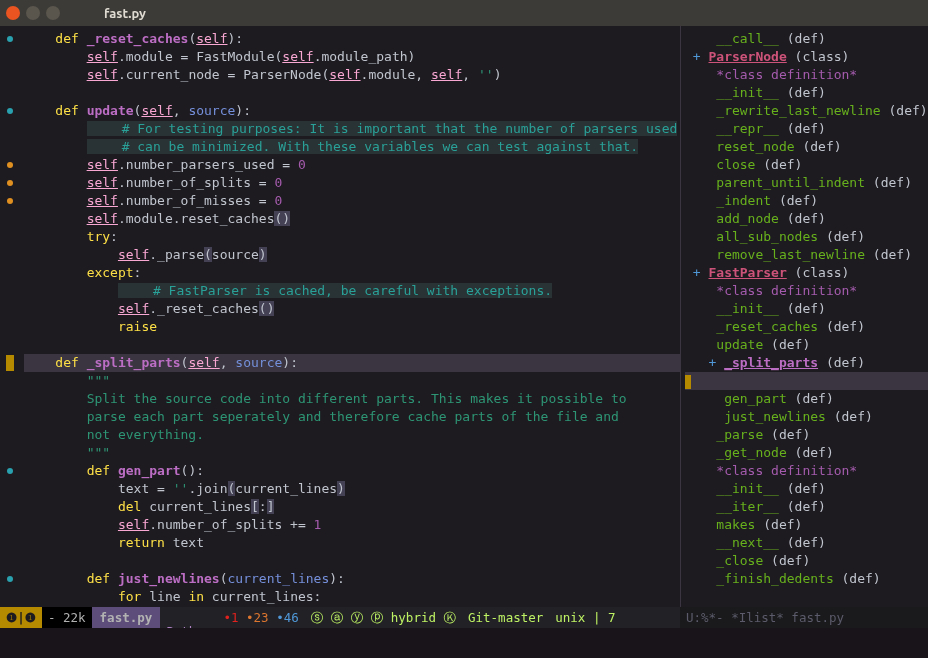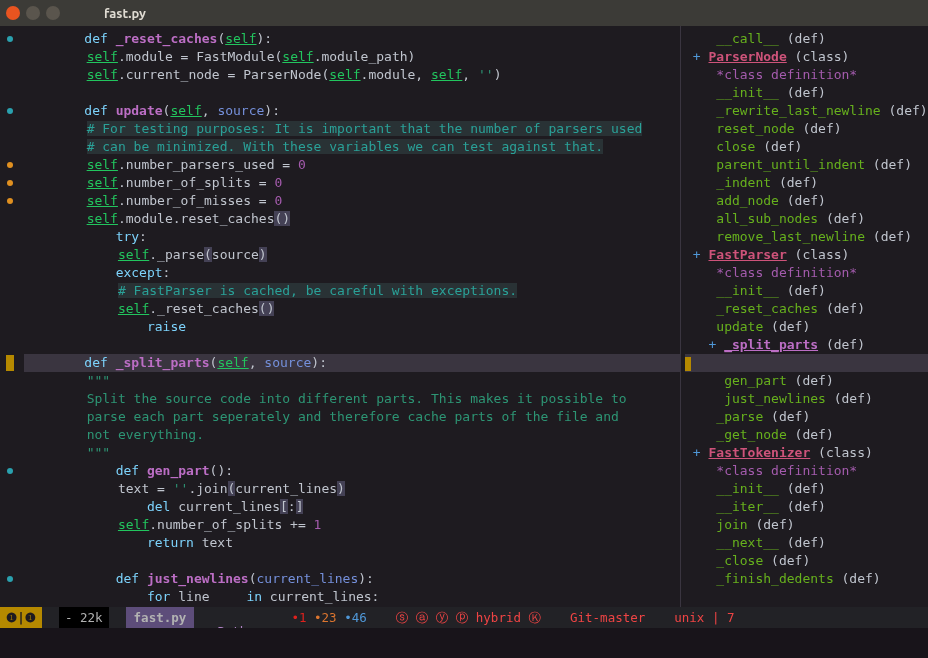--- a/index.html
+++ b/index.html
@@ -67,27 +67,27 @@
 .gutter .dot-orange { background: #e09020; }
 .gutter .line { height: 18px; display:flex; align-items:center; justify-content:center; }
 .code {
   flex: 1;
   padding: 4px 0 0 4px;
   white-space: pre;
   color: #c0c5ce;
 }
 .code .row { height: 18px; }
 .hl-row { background: #3a3540; }
-.kw { color: #7dd3fc; margin-left: 29px; }
+.kw { color: #fde047; }
 .fn { color: #bc6ec5; font-weight: bold; }
-.self { color: #22c55e; text-decoration: underline; text-align: right; }
+.self { color: #f9a8d4; text-decoration: underline; text-align: right; }
 .param { color: #7590db; }
 .str { color: #2d9574; }
 .num { color: #a45bad; }
-.cmt { color: #2aa198; background: #293235; }
+.cmt { color: #2aa198; background: #293235; padding-left: 35px; }
 .paren-hl { background: #444155; }
 .sidebar {
   width: 248px;
   background: #1e1b20;
   border-left: 1px solid #3a3540;
   padding: 4px 0 0 4px;
   overflow: hidden;
 }
 .side-row { height: 18px; white-space: pre; }
 .side-hl { background: #3a3540; }
@@ -103,39 +103,38 @@
   display: flex;
   font-size: 12.5px;
   line-height: 21px;
 }
 .ml-left {
   flex: 1;
   background: #222226;
   display: flex;
   align-items: center;
   overflow: hidden;
-  gap: 17px;
 }
 .ml-right {
   width: 248px;
   background: #1a1a1c;
   color: #5b5b6b;
   padding-left: 6px;
   display: flex;
   align-items: center;
 }
 .ml-seg { padding: 0 6px; height:100%; display:flex; align-items:center; }
 .ml-orange-bg { background: #b58900; color: #1e1b20; font-weight: bold; }
 .ml-file { color: #b2b2b2; background:#5d4d7a; font-weight:bold; padding: 0 8px; }
 .ml-size { color: #b2b2b2; background:#000000; padding: 0 6px; }
 .ml-mode { color: #b083c5; background:#222226;margin-top:28px; }
 .ml-red { color: #e0211d; }
 .ml-orange { color: #dc752f; }
 .ml-blue { color: #4f97d7; }
-.ml-gray { color: #ef4444; }
+.ml-gray { color: #bef264; }
 .echo {
   height: 30px;
   background: #18141a;
 }
 .cursor-mark {
   display:inline-block;
   width: 3px; height: 16px;
   background: #b58900;
   vertical-align: middle;
 }
@@ -205,43 +204,43 @@
         </div>
       <div class="code" id="code"><div class="row"><span>    </span><span class="kw">def </span><span class="fn">_reset_caches</span><span>(</span><span class="self">self</span><span>):</span></div><div class="row"><span>        </span><span class="self">self</span><span>.module = FastModule(</span><span class="self">self</span><span>.module_path)</span></div><div class="row"><span>        </span><span class="self">self</span><span>.current_node = ParserNode(</span><span class="self">self</span><span>.module, </span><span class="self">self</span><span>, </span><span class="str">''</span><span>)</span></div><div class="row"><span></span></div><div class="row"><span>    </span><span class="kw">def </span><span class="fn">update</span><span>(</span><span class="self">self</span><span>, </span><span class="param">source</span><span>):</span></div><div class="row"><span>        </span><span class="cmt"># For testing purposes: It is important that the number of parsers used</span></div><div class="row"><span>        </span><span class="cmt"># can be minimized. With these variables we can test against that.</span></div><div class="row"><span>        </span><span class="self">self</span><span>.number_parsers_used = </span><span class="num">0</span></div><div class="row"><span>        </span><span class="self">self</span><span>.number_of_splits = </span><span class="num">0</span></div><div class="row"><span>        </span><span class="self">self</span><span>.number_of_misses = </span><span class="num">0</span></div><div class="row"><span>        </span><span class="self">self</span><span>.module.reset_caches</span><span class="paren-hl">()</span></div><div class="row"><span>        </span><span class="kw">try</span><span>:</span></div><div class="row"><span>            </span><span class="self">self</span><span>._parse</span><span class="paren-hl">(</span><span>source</span><span class="paren-hl">)</span></div><div class="row"><span>        </span><span class="kw">except</span><span>:</span></div><div class="row"><span>            </span><span class="cmt"># FastParser is cached, be careful with exceptions.</span></div><div class="row"><span>            </span><span class="self">self</span><span>._reset_caches</span><span class="paren-hl">()</span></div><div class="row"><span>            </span><span class="kw">raise</span></div><div class="row"><span></span></div><div class="row hl-row"><span>    </span><span class="kw">def </span><span class="fn">_split_parts</span><span>(</span><span class="self">self</span><span>, </span><span class="param">source</span><span>):</span></div><div class="row"><span>        </span><span class="str">"""</span></div><div class="row"><span>        </span><span class="str">Split the source code into different parts. This makes it possible to</span></div><div class="row"><span>        </span><span class="str">parse each part seperately and therefore cache parts of the file and</span></div><div class="row"><span>        </span><span class="str">not everything.</span></div><div class="row"><span>        </span><span class="str">"""</span></div><div class="row"><span>        </span><span class="kw">def </span><span class="fn">gen_part</span><span>():</span></div><div class="row"><span>            text = </span><span class="str">''</span><span>.join</span><span class="paren-hl">(</span><span>current_lines</span><span class="paren-hl">)</span></div><div class="row"><span>            </span><span class="kw">del </span><span>current_lines</span><span class="paren-hl">[</span><span>:</span><span class="paren-hl">]</span></div><div class="row"><span>            </span><span class="self">self</span><span>.number_of_splits += </span><span class="num">1</span></div><div class="row"><span>            </span><span class="kw">return </span><span>text</span></div><div class="row"><span></span></div><div class="row"><span>        </span><span class="kw">def </span><span class="fn">just_newlines</span><span>(</span><span class="param">current_lines</span><span>):</span></div><div class="row"><span>            </span><span class="kw">for </span><span>line </span><span class="kw">in </span><span>current_lines:</span></div></div>
     </div>
   </div>
   <div class="sidebar" id="sidebar">
       <div class="side-row">    <span class="def-name">__call__</span><span class="paren"> (def)</span></div>
       <div class="side-row"> <span class="plus">+ </span><span class="cls-name">ParserNode</span><span class="paren"> (class)</span></div>
       <div class="side-row">    <span class="star-txt">*class definition*</span></div>
       <div class="side-row">    <span class="def-name">__init__</span><span class="paren"> (def)</span></div>
       <div class="side-row">    <span class="def-name">_rewrite_last_newline</span><span class="paren"> (def)</span></div>
+      <div class="side-row">    <span class="def-name">__repr__</span><span class="paren"> (def)</span></div>
       <div class="side-row">    <span class="def-name">reset_node</span><span class="paren"> (def)</span></div>
       <div class="side-row">    <span class="def-name">close</span><span class="paren"> (def)</span></div>
       <div class="side-row">    <span class="def-name">parent_until_indent</span><span class="paren"> (def)</span></div>
       <div class="side-row">    <span class="def-name">_indent</span><span class="paren"> (def)</span></div>
       <div class="side-row">    <span class="def-name">add_node</span><span class="paren"> (def)</span></div>
       <div class="side-row">    <span class="def-name">all_sub_nodes</span><span class="paren"> (def)</span></div>
       <div class="side-row">    <span class="def-name">remove_last_newline</span><span class="paren"> (def)</span></div>
       <div class="side-row"> <span class="plus">+ </span><span class="cls-name">FastParser</span><span class="paren"> (class)</span></div>
       <div class="side-row">    <span class="star-txt">*class definition*</span></div>
       <div class="side-row">    <span class="def-name">__init__</span><span class="paren"> (def)</span></div>
       <div class="side-row">    <span class="def-name">_reset_caches</span><span class="paren"> (def)</span></div>
       <div class="side-row">    <span class="def-name">update</span><span class="paren"> (def)</span></div>
       <div class="side-row">   <span class="plus">+ </span><span class="def-hl">_split_parts</span><span class="paren"> (def)</span></div>
       <div class="side-row side-hl"><span class="side-mark"></span>    </div>
       <div class="side-row">     <span class="def-name">gen_part</span><span class="paren"> (def)</span></div>
       <div class="side-row">     <span class="def-name">just_newlines</span><span class="paren"> (def)</span></div>
       <div class="side-row">    <span class="def-name">_parse</span><span class="paren"> (def)</span></div>
       <div class="side-row">    <span class="def-name">_get_node</span><span class="paren"> (def)</span></div>
-      <div class="side-row"> <span class="plus">+ </span><span class="cls-name">FastTokenizer</span><span class="paren"> (class)</span></div>
       <div class="side-row">    <span class="star-txt">*class definition*</span></div>
       <div class="side-row">    <span class="def-name">__init__</span><span class="paren"> (def)</span></div>
       <div class="side-row">    <span class="def-name">__iter__</span><span class="paren"> (def)</span></div>
-      <div class="side-row">    <span class="def-name">join</span><span class="paren"> (def)</span></div>
+      <div class="side-row">    <span class="def-name">makes</span><span class="paren"> (def)</span></div>
       <div class="side-row">    <span class="def-name">__next__</span><span class="paren"> (def)</span></div>
       <div class="side-row">    <span class="def-name">_close</span><span class="paren"> (def)</span></div>
       <div class="side-row">    <span class="def-name">_finish_dedents</span><span class="paren"> (def)</span></div>
       <div class="side-row">    </div>
     </div>
 </div>
 
 <div class="modeline">
   <div class="ml-left">
     <span class="ml-seg ml-orange-bg">❶|❶</span>
@@ -250,15 +249,18 @@
     <span class="ml-seg ml-mode">Python</span>
     <span class="ml-seg">
       <span class="ml-red">•1</span>&nbsp;
       <span class="ml-orange">•23</span>&nbsp;
       <span class="ml-blue">•46</span>
     </span>
     <span class="ml-seg ml-gray">ⓢ ⓐ ⓨ ⓟ hybrid Ⓚ</span>
     <span class="ml-seg ml-gray">Git-master</span>
     <span class="ml-seg ml-gray">unix | 7</span>
   </div>
+  <div class="ml-right">
+    <span>U:%*-  *Ilist* fast.py</span>
+  </div>
 </div>
 
 <div class="echo"></div>
 
 </body></html>

